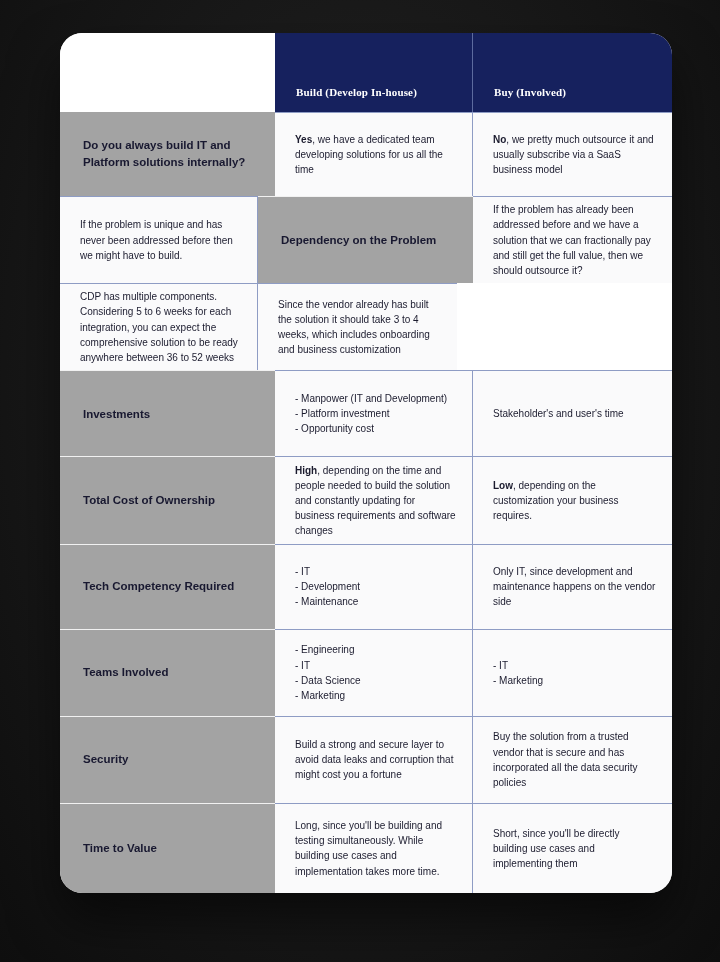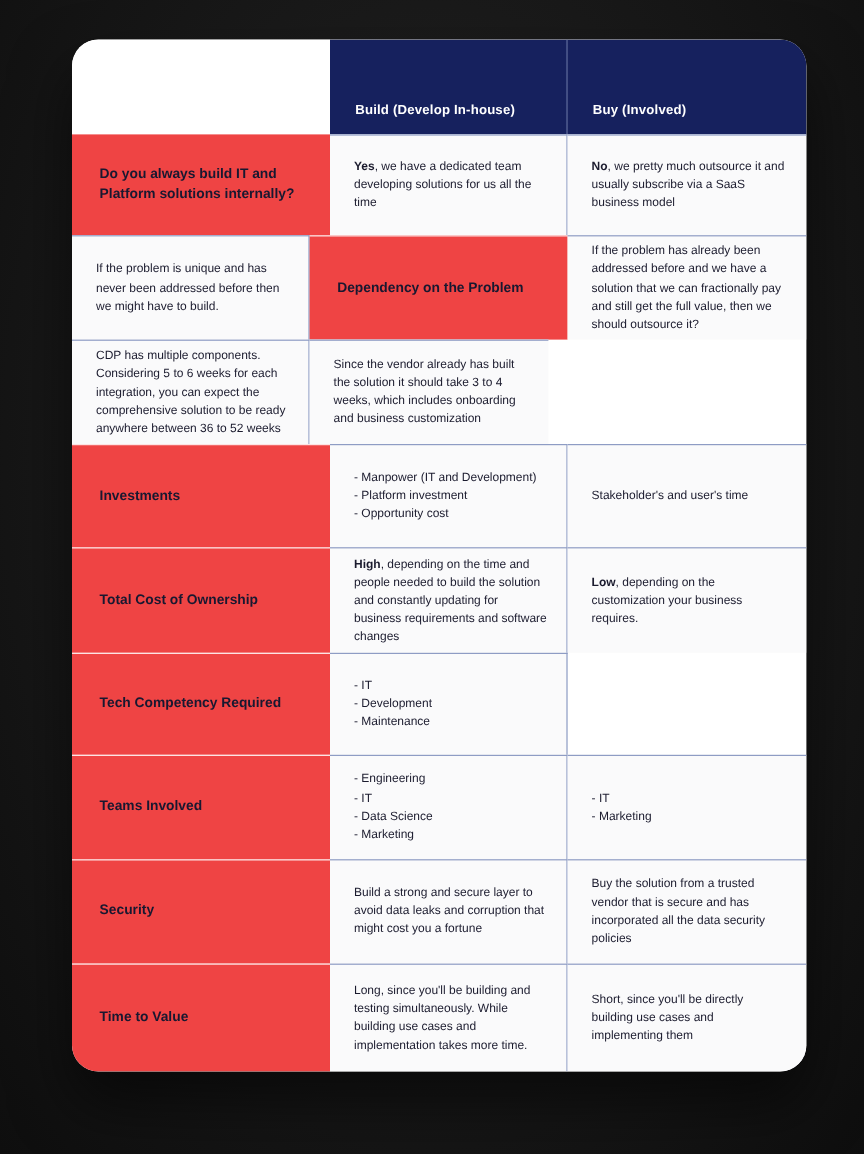--- a/index.html
+++ b/index.html
@@ -56,20 +56,21 @@
 
   
   .col-label  { width: 215px; flex: 0 0 215px; }
   .col-build  { width: 198px; flex: 0 0 198px; }
   .col-buy    { width: 199px; flex: 0 0 199px; }
 
   
   .header-row {
     height: 79px;
     flex: 0 0 79px;
+    font-family: Liberation Serif, serif;
   }
   .header-blank {
     background: #ffffff;
   }
   .header-cell {
     background: #16215e;
     color: #ffffff;
     font-size: 11px;
     font-weight: bold;
     letter-spacing: 0.15px;
@@ -81,21 +82,21 @@
     border-right: 1px solid #5d6b9e;
   }
 
   
   .body-row {
     flex: 1 1 0;
     min-height: 0;
   }
 
   .label-cell {
-    background: #ef4444;
+    background: #a3a3a3;
     color: #181830;
     font-size: 11.5px;
     font-weight: bold;
     line-height: 1.45;
     padding: 0 18px 0 23px;
     border-top: 1.5px solid rgba(255,255,255,0.85);
   }
   .body-row:first-of-type .label-cell {
     border-top: none;
   }
@@ -190,20 +191,23 @@
         </div>
         <div class="row body-row" style="flex: 85 1 0px;">
           <div class="cell col-label label-cell">
             <span>Tech Competency Required</span>
           </div>
           <div class="cell col-build data-cell build">
             <span class="cell-text"><span>- IT
 - Development
 - Maintenance</span></span>
           </div>
+          <div class="cell col-buy data-cell buy">
+            <span class="cell-text"><span>Only IT, since development and maintenance happens on the vendor side</span></span>
+          </div>
         </div>
         <div class="row body-row" style="flex: 87 1 0px;">
           <div class="cell col-label label-cell">
             <span>Teams Involved</span>
           </div>
           <div class="cell col-build data-cell build">
             <span class="cell-text"><span>- Engineering
 - IT
 - Data Science
 - Marketing</span></span>

